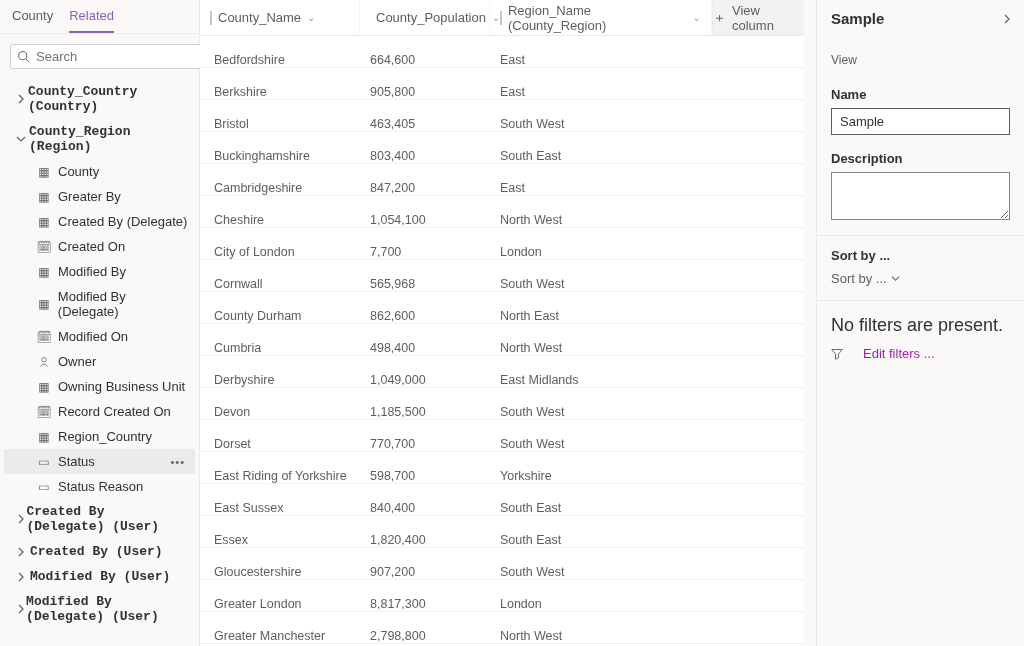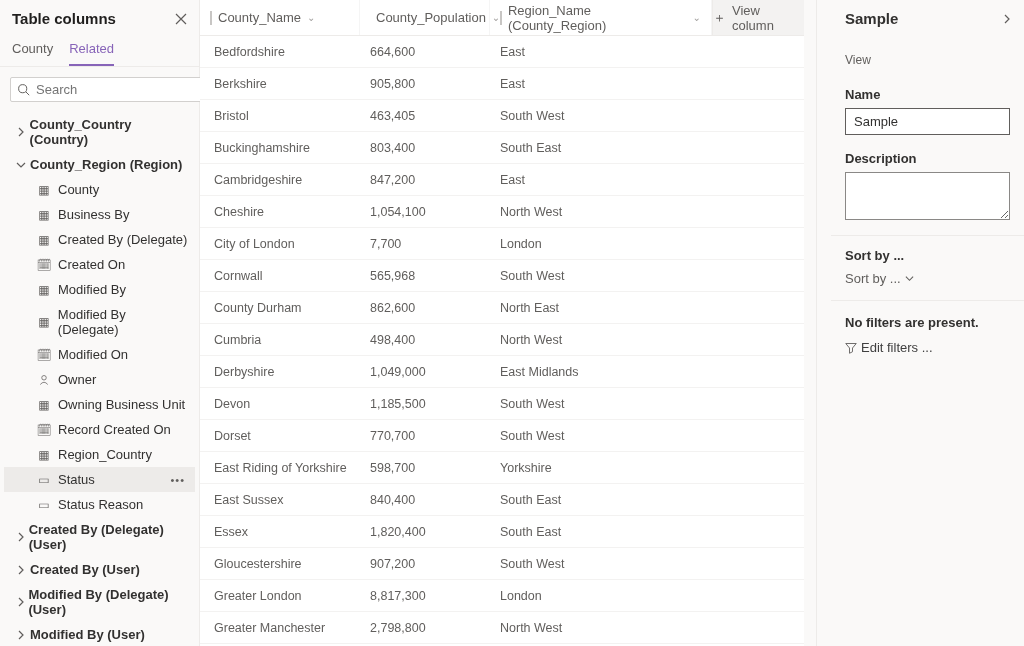--- a/index.html
+++ b/index.html
@@ -13,69 +13,61 @@
 .tab { padding: 4px 0 8px 0; color: #605e5c; cursor: pointer; border-bottom: 2px solid transparent; font-size: 13px; }
 .tab.active { color: #8764b8; border-bottom-color: #8764b8; font-weight: 400; }
 .search-row { display: flex; gap: 8px; padding: 10px 10px; }
 .search-box { flex: 1; display: flex; align-items: center; border: 1px solid #d2d0ce; background: #fff; border-radius: 2px; padding: 4px 6px; }
 .search-box input { border: none; outline: none; flex: 1; font-size: 13px; color: #b91c1c; }
 .search-box .search-ic { color: #605e5c; margin-right: 6px; }
 .filter-btn { display: flex; align-items: center; gap: 2px; border: 1px solid #d2d0ce; border-radius: 2px; background: #fff; padding: 0 6px; cursor: pointer; color: #605e5c; }
 .tree { flex: 1; overflow-y: auto; padding: 0 4px 10px 4px; }
 .tree-item { display: flex; align-items: center; padding: 5px 6px 5px 12px; cursor: pointer; color: #323130; }
 .tree-item .chev { width: 14px; color: #605e5c; font-size: 11px; }
-.tree-item.bold .label { font-weight: 600; }
+.tree-item.bold .label { font-weight: 600; font-family: Liberation Mono, monospace; }
 .tree-sub { display: flex; align-items: center; padding: 5px 6px 5px 32px; cursor: pointer; color: #323130; }
 .tree-sub.sel { background: #edebe9; }
 .tree-sub .mini-ic { width: 16px; margin-right: 6px; color: #605e5c; font-size: 12px; display:inline-flex; align-items:center; justify-content:center;}
 .more { color: #605e5c; letter-spacing: 1px; font-size: 11px; margin-left: auto; margin-right: 4px; }
 .center { flex: 1; display: flex; flex-direction: column; background: #fff; position: relative; }
 .grid-header { display: flex; border-bottom: 1px solid #edebe9; height: 36px; align-items: stretch; }
 .col { display: flex; align-items: center; padding: 0 10px; color: #605e5c; font-size: 13px; border-right: 1px solid #f5f5f5; cursor: pointer; }
 .col .bar { width: 2px; height: 14px; background: #c8c6c4; margin-right: 6px; }
 .col .cd { margin-left: 6px; color: #a19f9d; font-size: 10px; }
 .c1 { width: 160px; }
 .c2 { width: 130px; }
 .c3 { flex: 1; }
 .view-col { width: 92px; background: #f3f2f1; display: flex; align-items: center; justify-content: center; gap: 6px; color: #605e5c; cursor: pointer; border-left: 1px solid #edebe9; }
 .grid-body { flex: 1; overflow-y: auto; }
-.row { display: flex; border-bottom: 1px solid #f3f2f1; height: 32px; align-items: center; font-size: 12.5px; color: #605e5c; }
+.row { display: flex; border-bottom: 1px solid #f3f2f1; height: 32px; align-items: flex-end; font-size: 12.5px; color: #605e5c; }
 .row .cell1 { width: 160px; padding-left: 14px; }
 .row .cell2 { width: 130px; padding-left: 10px; }
 .row .cell3 { flex: 1; padding-left: 10px; }
 .row .cell4 { width: 92px; }
 .scroll-gap { width: 12px; background: #faf9f8; }
-.rpanel { width: 208px; border-left: 1px solid #edebe9; background: #faf9f8; display: flex; flex-direction: column; padding-left: 14px; }
+.rpanel { width: 208px; border-left: 1px solid #edebe9; background: #faf9f8; display: flex; flex-direction: column; }
 .rhead { display: flex; justify-content: space-between; align-items: center; padding: 10px 12px 2px 14px; }
 .rtitle { font-size: 15px; font-weight: 600; }
 .rsub { padding: 0 14px 12px 14px; color: #605e5c; font-size: 12px; margin-top: 24px; }
 .rsection { padding: 8px 14px; }
 .rlabel { font-weight: 600; font-size: 13px; margin-bottom: 6px; }
 .rinput { width: 100%; border: 1px solid #605e5c; padding: 5px 8px; font-size: 13px; color: #323130; background: #fff; }
 .rtextarea { width: 100%; height: 48px; border: 1px solid #8a8886; background: #fff; }
 .divider { border-top: 1px solid #edebe9; margin: 4px 0; }
 .sortby-row { display: flex; align-items: center; gap: 4px; color: #605e5c; font-size: 13px; padding: 2px 0; cursor: pointer; }
-.nofilter { font-weight: 700; font-size: 13px; padding: 10px 14px 6px 14px; }
-.editfilter { display: flex; align-items: center; gap: 4px; padding: 4px 14px; color: #404040; cursor: pointer; font-size: 13px; }
+.nofilter { font-weight: 400; font-size: 18px; padding: 10px 14px 6px 14px; }
+.editfilter { display: flex; align-items: center; gap: 20px; padding: 4px 14px; color: #a21caf; cursor: pointer; font-size: 13px; }
 svg { display: block; }
 </style>
 </head>
 <body>
 
 <div class="app">
 
   <div class="sidebar">
-    <div class="sidebar-header">
-      <span class="sidebar-title">Table columns</span>
-      <span class="close-icon">
-        <svg width="12" height="12" viewBox="0 0 12 12">
-            <path d="M1 1 L11 11 M11 1 L1 11" stroke="#605e5c" stroke-width="1.2"></path>
-          </svg>
-      </span>
-    </div>
     <div class="tabs">
       <div class="tab">County</div>
       <div class="tab active">Related</div>
     </div>
     <div class="search-row">
       <div class="search-box">
         <span class="search-ic">
           <svg width="13" height="13" viewBox="0 0 16 16">
               <circle cx="7" cy="7" r="5" stroke="#605e5c" stroke-width="1.2" fill="none"></circle>
               <line x1="11" y1="11" x2="15" y2="15" stroke="#605e5c" stroke-width="1.2"></line>
@@ -109,21 +101,21 @@
         </span>
         <span class="label">County_Region (Region)</span>
       </div>
 
       <div class="tree-sub">
           <span class="mini-ic">▦</span>
           <span>County</span>
         </div>
       <div class="tree-sub">
           <span class="mini-ic">▦</span>
-          <span>Business By</span>
+          <span>Greater By</span>
         </div>
       <div class="tree-sub">
           <span class="mini-ic">▦</span>
           <span>Created By (Delegate)</span>
         </div>
       <div class="tree-sub">
           <span class="mini-ic">🗓</span>
           <span>Created On</span>
         </div>
       <div class="tree-sub">
@@ -184,29 +176,29 @@
             </svg>
           </span>
           <span class="label">Created By (User)</span>
         </div>
       <div class="tree-item bold">
           <span class="chev">
             <svg width="10" height="10" viewBox="0 0 10 10">
               <path d="M3 1 L7 5 L3 9" stroke="#605e5c" stroke-width="1.2" fill="none"></path>
             </svg>
           </span>
-          <span class="label">Modified By (Delegate) (User)</span>
+          <span class="label">Modified By (User)</span>
         </div>
       <div class="tree-item bold">
           <span class="chev">
             <svg width="10" height="10" viewBox="0 0 10 10">
               <path d="M3 1 L7 5 L3 9" stroke="#605e5c" stroke-width="1.2" fill="none"></path>
             </svg>
           </span>
-          <span class="label">Modified By (User)</span>
+          <span class="label">Modified By (Delegate) (User)</span>
         </div>
 
     </div>
   </div>
 
   <div class="center">
     <div class="grid-header">
       <div class="col c1">
           <span class="bar"></span>
           <span>County_Name</span>

